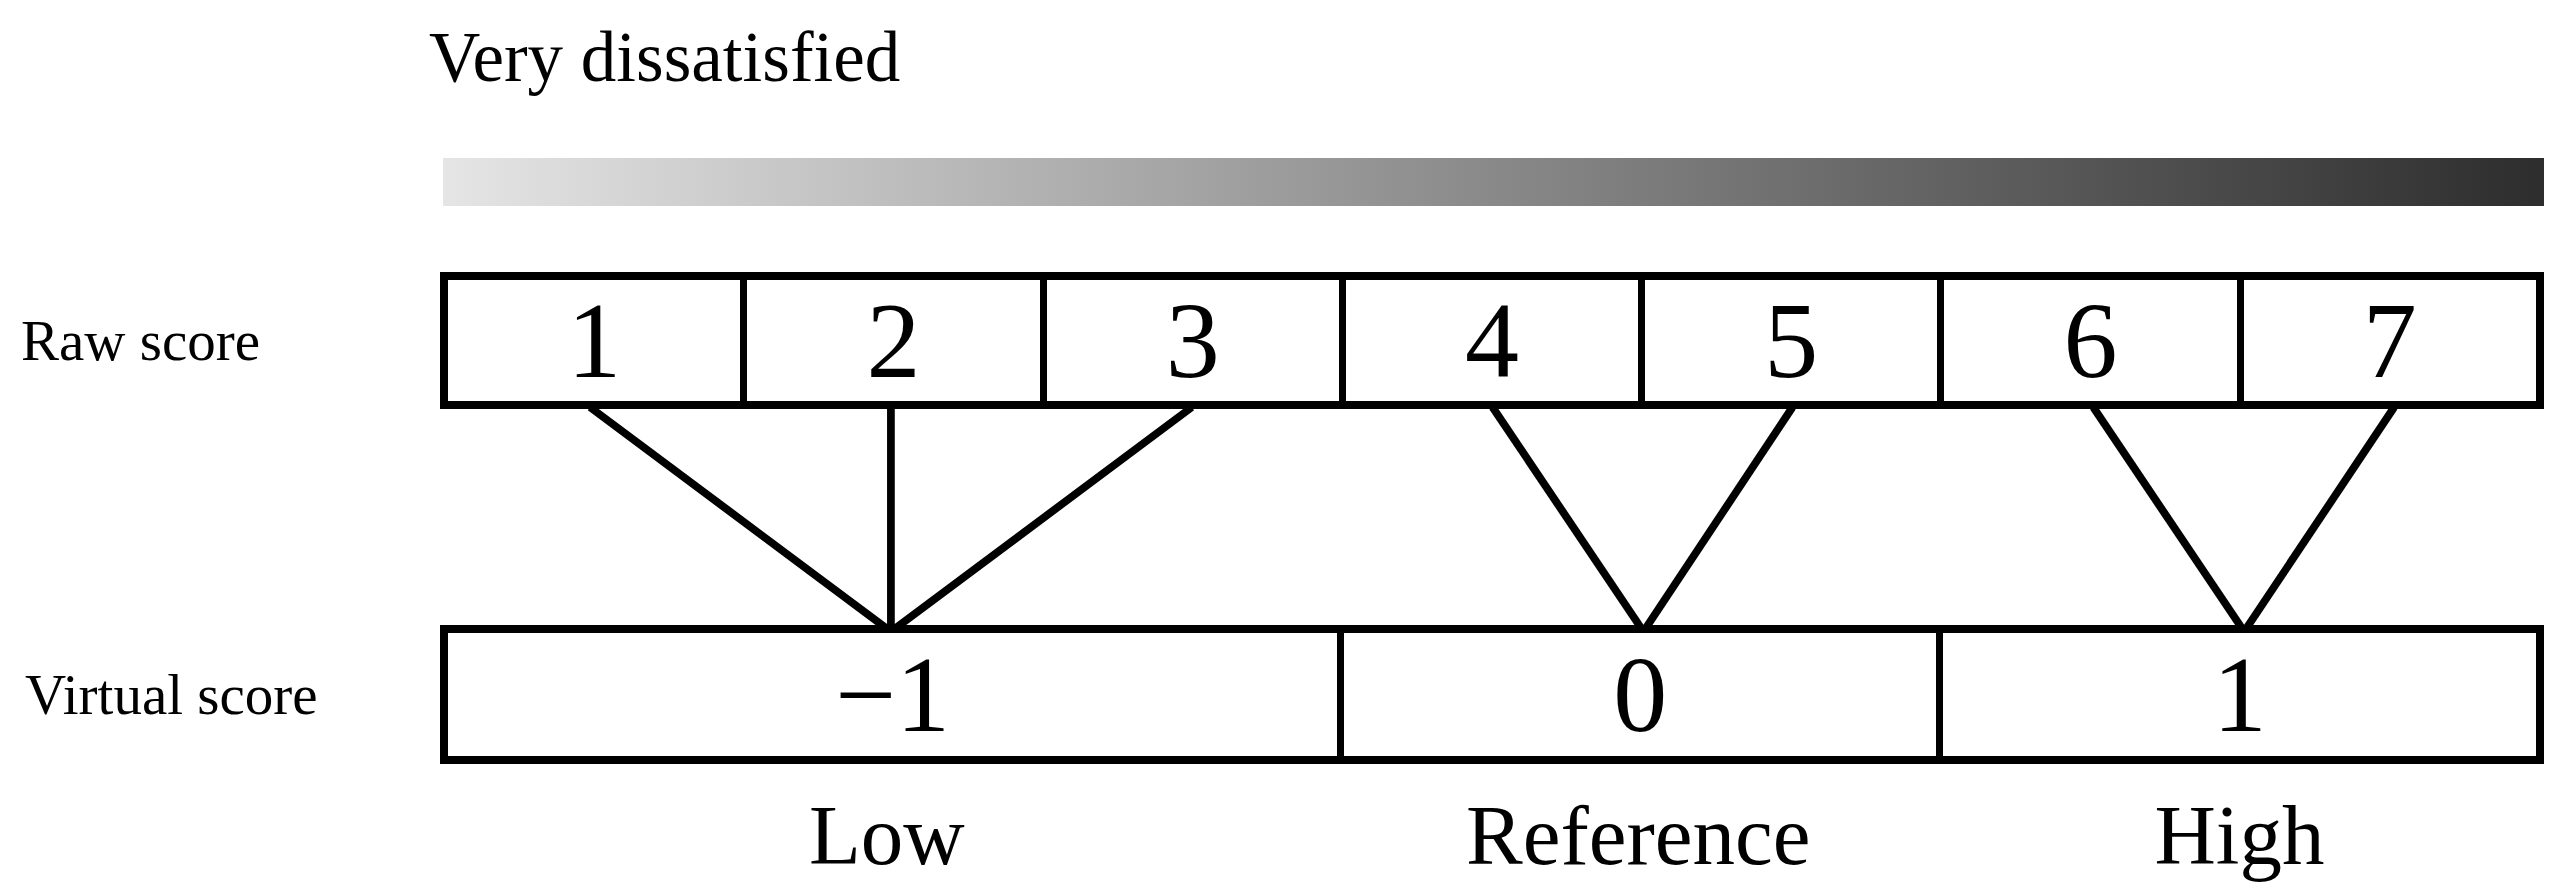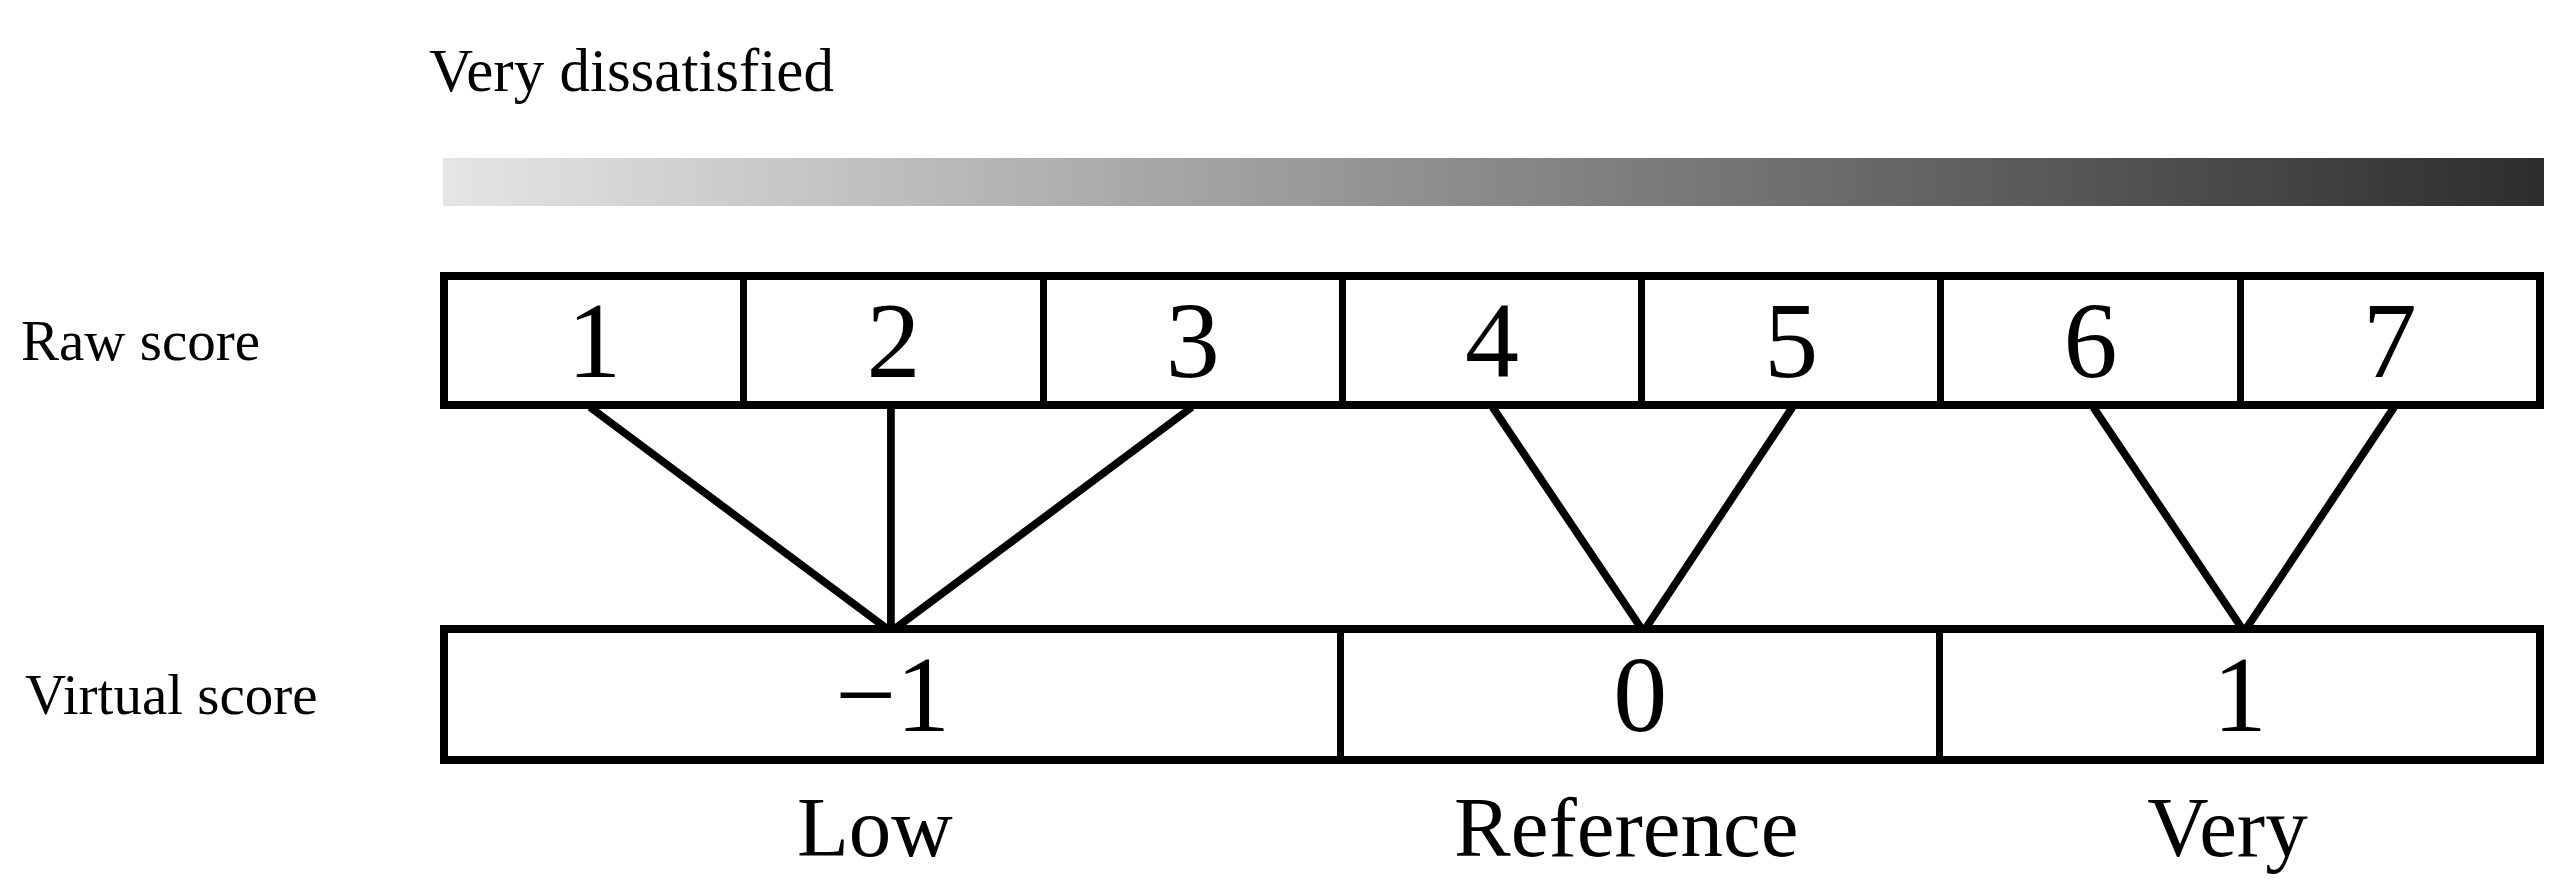--- a/index.html
+++ b/index.html
@@ -13,22 +13,22 @@
     height: 888px;
     background: #ffffff;
     font-family: "Liberation Serif", "DejaVu Serif", serif;
     color: #000000;
     overflow: hidden;
   }
 
   
   .top-label {
     position: absolute;
-    top: 22px;
-    font-size: 61px;
+    top: 9px;
+    font-size: 71px;
     line-height: 97px;
     white-space: nowrap;
   }
   .top-label.left  { left: 429px; }
   .top-label.right { right: 15.5px; }
 
   .gradient-bar {
     position: absolute;
     left: 443px;
     top: 158px;
@@ -82,25 +82,26 @@
     left: 0;
     top: 0;
     width: 2576px;
     height: 888px;
     pointer-events: none;
   }
 
   
   .captions {
     position: absolute;
-    left: 424px;
+    left: 436px;
     top: 770px;
     width: 2104px;
     height: 114px;
     display: flex;
+    align-items: flex-end;
   }
   .caption {
     display: flex;
     align-items: center;
     justify-content: center;
     font-size: 85px;
     white-space: nowrap;
   }
   .caption.span3 { flex: 3 1 0; }
   .caption.span2 { flex: 2 1 0; }
@@ -143,17 +144,17 @@
   <div class="row-label virtual">Virtual score</div>
   <div class="score-row virtual">
     <div class="cell span3">−1</div>
     <div class="cell span2">0</div>
     <div class="cell span2">1</div>
   </div>
 
   <div class="captions">
     <div class="caption span3">Low</div>
     <div class="caption span2">Reference</div>
-    <div class="caption span2">Very</div>
+    <div class="caption span2">High</div>
   </div>
 
 </div>
 
 
 </body></html>

